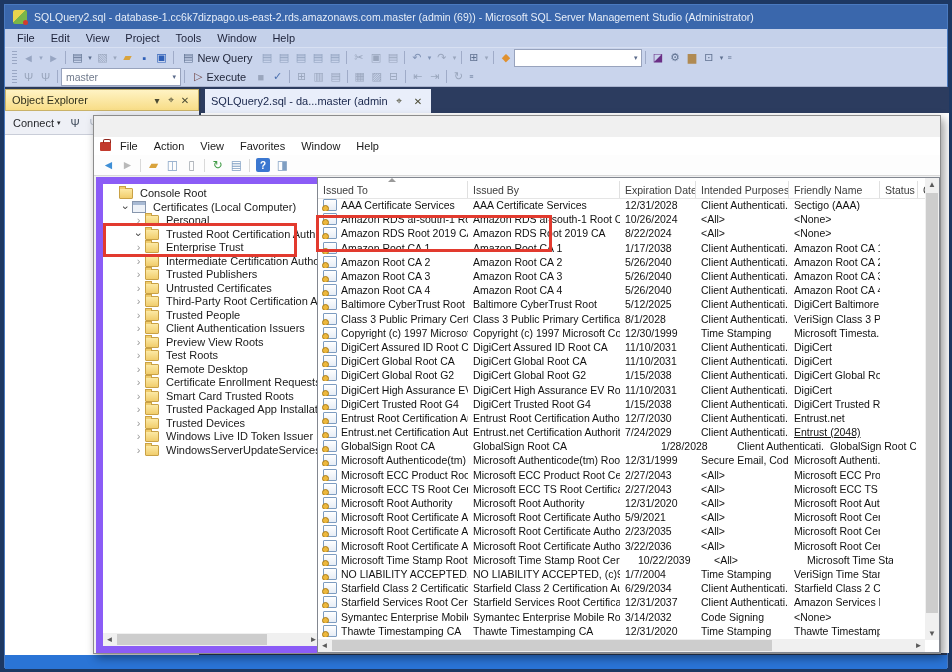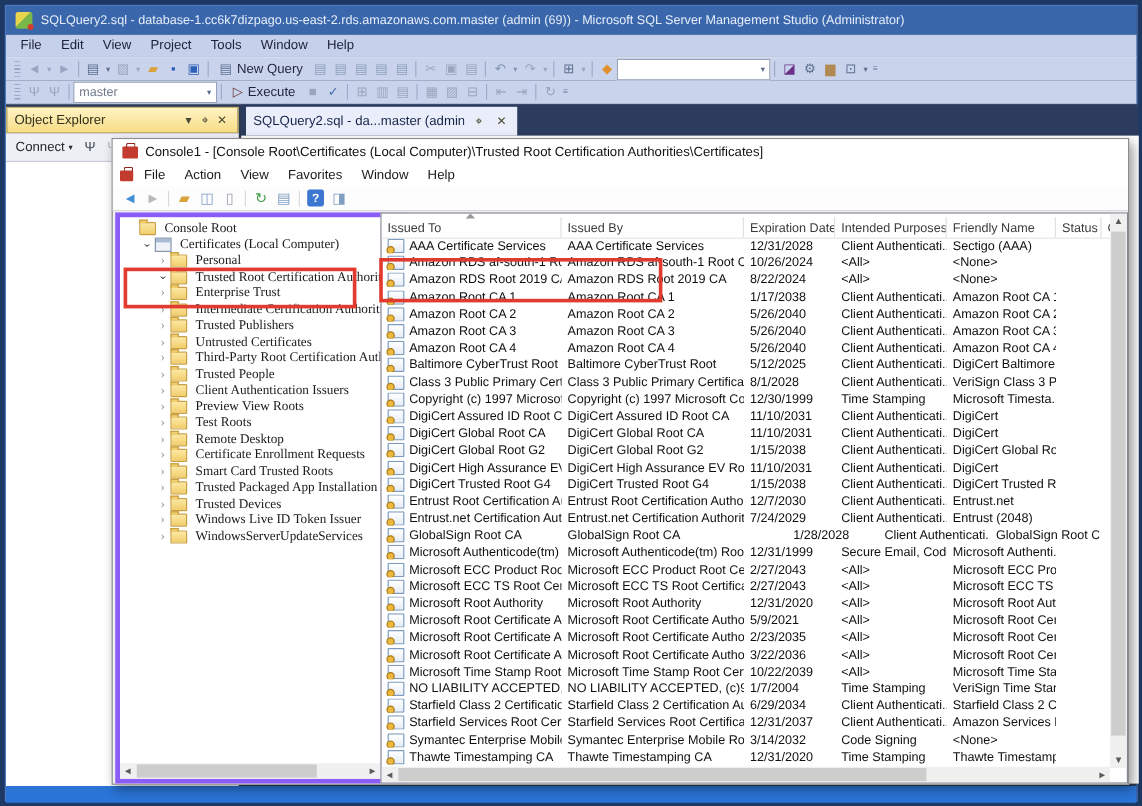--- a/index.html
+++ b/index.html
@@ -47,21 +47,21 @@
   .toolbox-icon::before{content:"";position:absolute;left:3px;top:-3px;width:6px;height:3px;border:1px solid #8f251c;border-bottom:none;border-radius:2px 2px 0 0;}
   .toolbox-icon.small{width:11px;height:9px;}
   #mmc-title{font-size:11px;color:#111;white-space:nowrap;overflow:hidden;}
   #mmc-menubar{left:0;top:21px;width:100%;height:18px;background:#fff;display:flex;align-items:center;padding:0 6px;gap:2px;}
   #mmc-menubar .menu-item{color:#1a1a1a;padding:0 7px;}
   #mmc-toolbar{left:0;top:39px;width:100%;height:21px;background:#fdfdfd;border-bottom:1px solid #d9d9d9;display:flex;align-items:center;padding:0 5px;}
   #mmc-toolbar .tbi{width:19px;font-size:12px;}
   #mmc-toolbar .tsep{background:#d9d9d9;}
   .help-badge{width:14px;height:14px;background:#3b77d0;color:#fff;font-size:10px;font-weight:bold;border-radius:2px;display:inline-flex;align-items:center;justify-content:center;margin:0 3px;flex:none;}
   
-  #tree-pane{left:2px;top:61px;width:244px;height:476px;background:#fff;border:4px solid #8b5cf6;overflow:hidden;font-family:Liberation Serif, serif;}
+  #tree-pane{left:2px;top:61px;width:244px;height:476px;background:#fff;border:7px solid #8b5cf6;overflow:hidden;}
   #tree{position:absolute;left:0;top:3px;width:100%;}
   .trow{display:flex;align-items:center;height:13.5px;white-space:nowrap;}
   .chev{width:11px;flex:none;text-align:center;font-size:11px;line-height:11px;}
   .chev.closed{color:#9a9a9a;}
   .chev.open{color:#404040;transform:rotate(90deg);}
   .ticon{flex:none;margin:0 4px 0 1px;position:relative;}
   .ticon.folder{width:12px;height:9px;background:linear-gradient(#fce9a4,#f1cd6c);border:1px solid #c9a145;border-radius:1px;}
   .ticon.folder::before{content:"";position:absolute;left:-1px;top:-3px;width:5px;height:2px;background:#f1cd6c;border:1px solid #c9a145;border-bottom:none;}
   .ticon.store{width:12px;height:10px;background:#eef2f8;border:1px solid #8796ad;}
   .ticon.store::before{content:"";position:absolute;left:0;top:0;width:100%;height:3px;background:#a8bad4;}
@@ -212,24 +212,20 @@
           <span class="cap-ic">⌖</span>
           <span class="cap-ic">✕</span>
         </div>
       </div>
       <div id="editor" class="abs"></div>
     </div>
     <div id="ssms-statusbar" class="abs" style="background: rgb(42, 116, 214);"></div>
   </div>
 
   <div id="mmc" class="abs">
-    <div id="mmc-titlebar" class="abs">
-      <div class="toolbox-icon"></div>
-      <div id="mmc-title">Console1 - [Console Root\Certificates (Local Computer)\Trusted Root Certification Authorities\Certificates]</div>
-    </div>
     <div id="mmc-menubar" class="abs">
       <div class="toolbox-icon small"></div>
     <span class="menu-item">File</span>
         <span class="menu-item">Action</span>
         <span class="menu-item">View</span>
         <span class="menu-item">Favorites</span>
         <span class="menu-item">Window</span>
         <span class="menu-item">Help</span>
       </div>
     <div id="mmc-toolbar" class="abs tbar">
@@ -772,21 +768,21 @@
             </span>
             <span class="cell" style="width: 152px;">
               <span>Entrust.net Certification Authority...</span>
             </span>
             <span class="cell" style="width: 76px;">
               <span>7/24/2029</span>
             </span>
             <span class="cell" style="width: 93px;">
               <span>Client Authenticati...</span>
             </span>
-            <span class="cell" style="width: 91px;">
+            <span class="cell" style="width: 91px; text-decoration: underline;">
               <span>Entrust (2048)</span>
             </span>
             <span class="cell" style="width: 38px;">
               <span></span>
             </span>
             <span class="cell" style="width: 30px;">
               <span></span>
             </span>
           </div>
           <div class="lrow">
@@ -982,21 +978,21 @@
             </span>
           </div>
           <div class="lrow">
             <span class="cell" style="width: 150px;">
               <span class="cert-ic"></span>
               <span>Microsoft Time Stamp Root Cer...</span>
             </span>
             <span class="cell" style="width: 152px;">
               <span>Microsoft Time Stamp Root Certif...</span>
             </span>
-            <span class="cell" style="width: 76px;">
+            <span class="cell" style="width: 76px; margin-left: 13px;">
               <span>10/22/2039</span>
             </span>
             <span class="cell" style="width: 93px;">
               <span>&lt;All&gt;</span>
             </span>
             <span class="cell" style="width: 91px;">
               <span>Microsoft Time Sta...</span>
             </span>
             <span class="cell" style="width: 38px;">
               <span></span>

